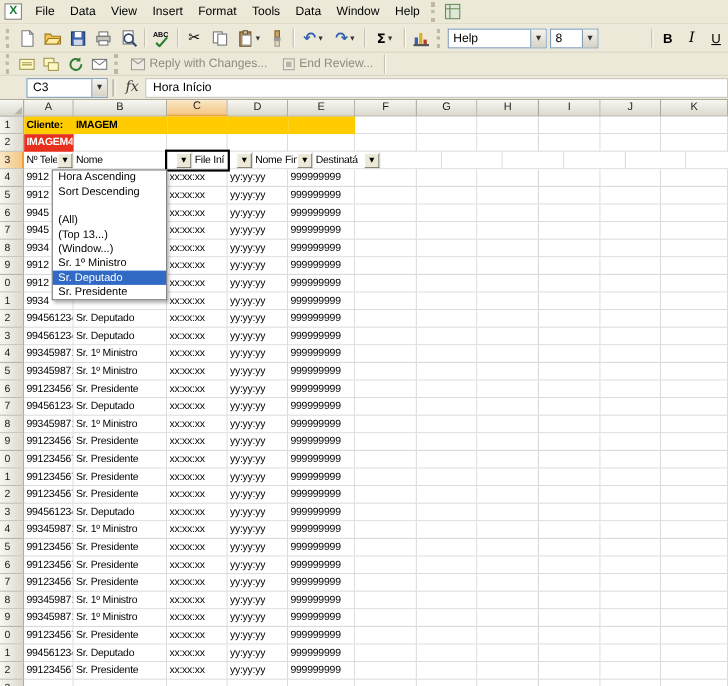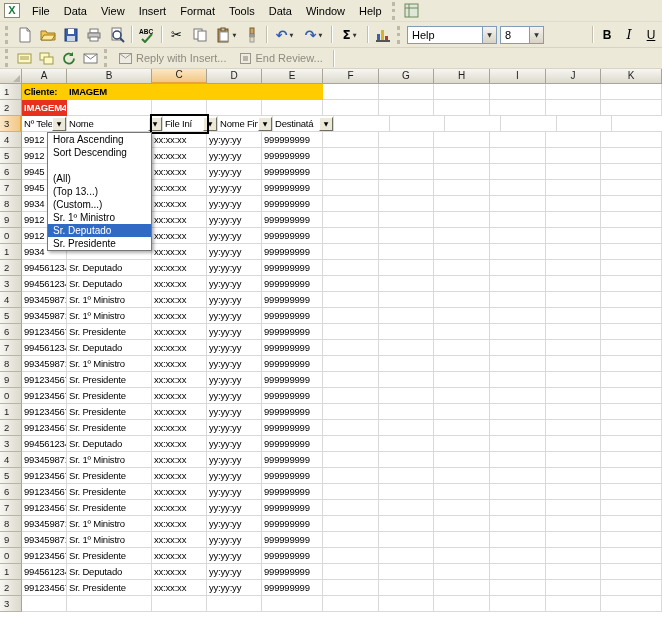--- a/index.html
+++ b/index.html
@@ -230,32 +230,41 @@
           <rect x="1" y="3" width="13" height="9" fill="#fff" stroke="#777"></rect>
           <path d="M1 3l6.5 5L14 3" fill="none" stroke="#777"></path>
         </svg>
     </div>
     <div class="grip"></div>
     <div class="rev-btn">
       <svg width="13" height="11">
           <rect x="0.5" y="0.5" width="12" height="10" fill="#eeece2" stroke="#9a968c"></rect>
           <path d="M0.5 0.5l6 4.5 6-4.5" fill="none" stroke="#9a968c"></path>
         </svg>
-      <span>Reply with Insert...</span>
+      <span>Reply with Changes...</span>
     </div>
     <div class="rev-btn">
       <svg width="11" height="11">
           <rect x="0.5" y="0.5" width="10" height="10" fill="#eeece2" stroke="#9a968c"></rect>
           <rect x="3" y="3" width="5" height="5" fill="#b8b4a8"></rect>
         </svg>
       <span>End Review...</span>
     </div>
     <div class="tb-sep"></div>
   </div>
 
+  <div class="formulabar">
+    <div class="namebox">
+      <span>C3</span>
+      <span class="nb-arrow">▼</span>
+    </div>
+    <div class="fb-sep"></div>
+    <span class="fx">fx</span>
+    <div class="fb-input">Hora Início</div>
+  </div>
 
   <div class="grid">
     <div class="col-headers" id="colHeaders">
       <div class="corner"></div>
     <div class="colhdr" style="width: 45px;">A</div>
         <div class="colhdr" style="width: 85px;">B</div>
         <div class="colhdr hl" style="width: 55px;">C</div>
         <div class="colhdr" style="width: 55px;">D</div>
         <div class="colhdr" style="width: 61px;">E</div>
         <div class="colhdr" style="width: 56px;">F</div>
@@ -293,21 +302,21 @@
           <div class="cell" style="width: 56px;"></div>
           <div class="cell" style="width: 55px;"></div>
           <div class="cell" style="width: 61px;"></div>
         </div>
         <div class="row">
           <div class="rowhdr hl">3</div>
           <div class="cell hcell" style="width: 45px;">
             <span class="hlbl">Nº Telefo</span>
             <span class="fbtn">▼</span>
           </div>
-          <div class="cell hcell" style="width: 96px;">
+          <div class="cell hcell" style="width: 108px;">
             <span class="hlbl">Nome</span>
             <span class="fbtn">▼</span>
           </div>
           <div class="cell hcell" style="width: 55px;">
             <span class="hlbl">File Iní</span>
             <span class="fbtn">▼</span>
           </div>
           <div class="cell hcell" style="width: 55px;">
             <span class="hlbl">Nome Fim</span>
             <span class="fbtn">▼</span>
@@ -744,20 +753,20 @@
           <div class="cell" style="width: 61px;"></div>
         </div>
       </div>
     <div class="active-cell"></div>
     <div class="filter-dd" id="filterDD">
         <div class="dd-item">Hora Ascending</div>
         <div class="dd-item">Sort Descending</div>
         <div class="dd-item"></div>
         <div class="dd-item">(All)</div>
         <div class="dd-item">(Top 13...)</div>
-        <div class="dd-item">(Custom...)</div>
+        <div class="dd-item">(Window...)</div>
         <div class="dd-item">Sr. 1º Ministro</div>
         <div class="dd-item sel" style="background: rgb(49, 106, 197);">Sr. Deputado</div>
         <div class="dd-item">Sr. Presidente</div>
       </div>
   </div>
 
 </div>
 
 </body></html>

